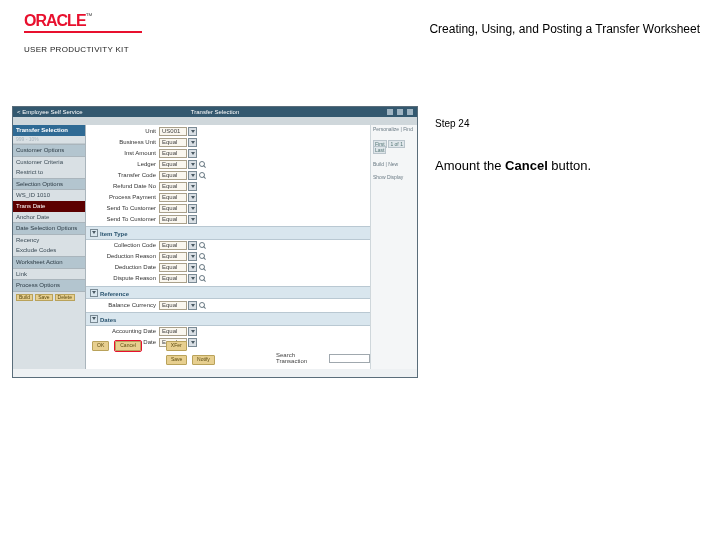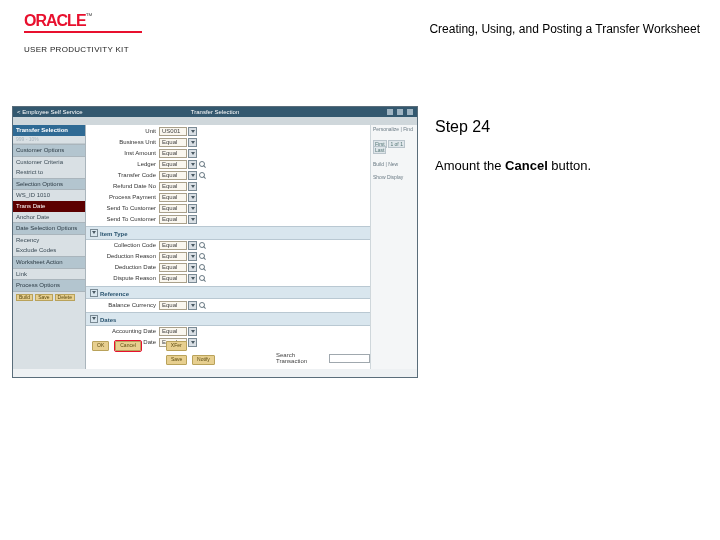--- a/index.html
+++ b/index.html
@@ -7,21 +7,21 @@
 
   
   .logo-block{position:absolute;left:24px;top:12px;}
   .logo-oracle{font-family:Liberation Sans, sans-serif;font-weight:bold;font-size:16px;color:#e8102e;letter-spacing:-1px;}
   .logo-tm{font-size:7px;vertical-align:top;color:#555;font-weight:normal;}
   .logo-bar{height:2px;background:#e8102e;margin-top:1px;width:118px;}
   .logo-sub{font-size:8px;letter-spacing:0.3px;color:#222;margin-top:12px;}
   .doc-title{position:absolute;right:20px;top:22px;font-size:12px;}
 
   
-  .step-label{position:absolute;left:435px;top:118px;font-size:16px;}
+  .step-label{position:absolute;left:435px;top:118px;font-size:10px;}
   .step-text{position:absolute;left:435px;top:158px;font-size:13px;}
   .step-text b{font-weight:bold;}
 
   
   .app{position:absolute;left:12px;top:106px;width:404px;height:270px;border:1px solid #5a6d7a;background:#eef1f3;font-size:6px;line-height:1.1;overflow:hidden;}
   .app-topbar{height:10px;background:#33586f;display:flex;align-items:center;color:#fff;padding:0 4px;justify-content:space-between;}
   .app-topbar .left{display:flex;gap:4px;align-items:center;}
   .app-topbar .center{position:absolute;left:0;right:0;text-align:center;pointer-events:none;}
   .app-topbar .right{display:flex;gap:4px;align-items:center;}
   .app-topbar .sq{width:6px;height:6px;background:#9fb4c2;}

